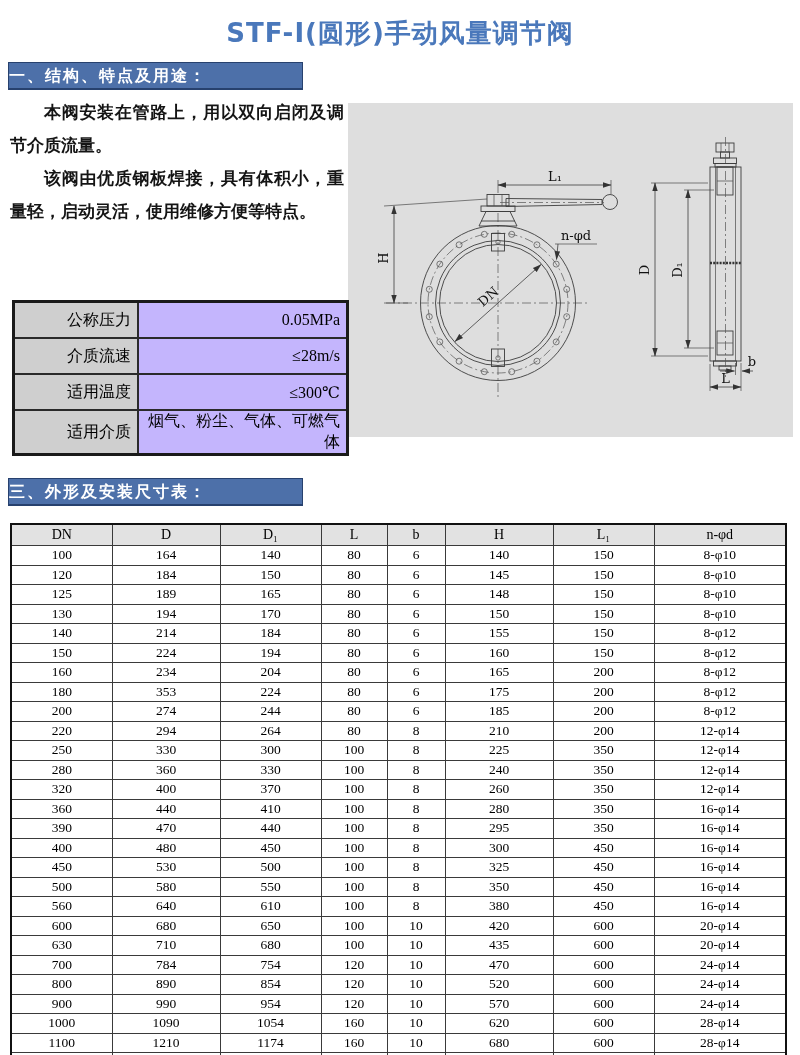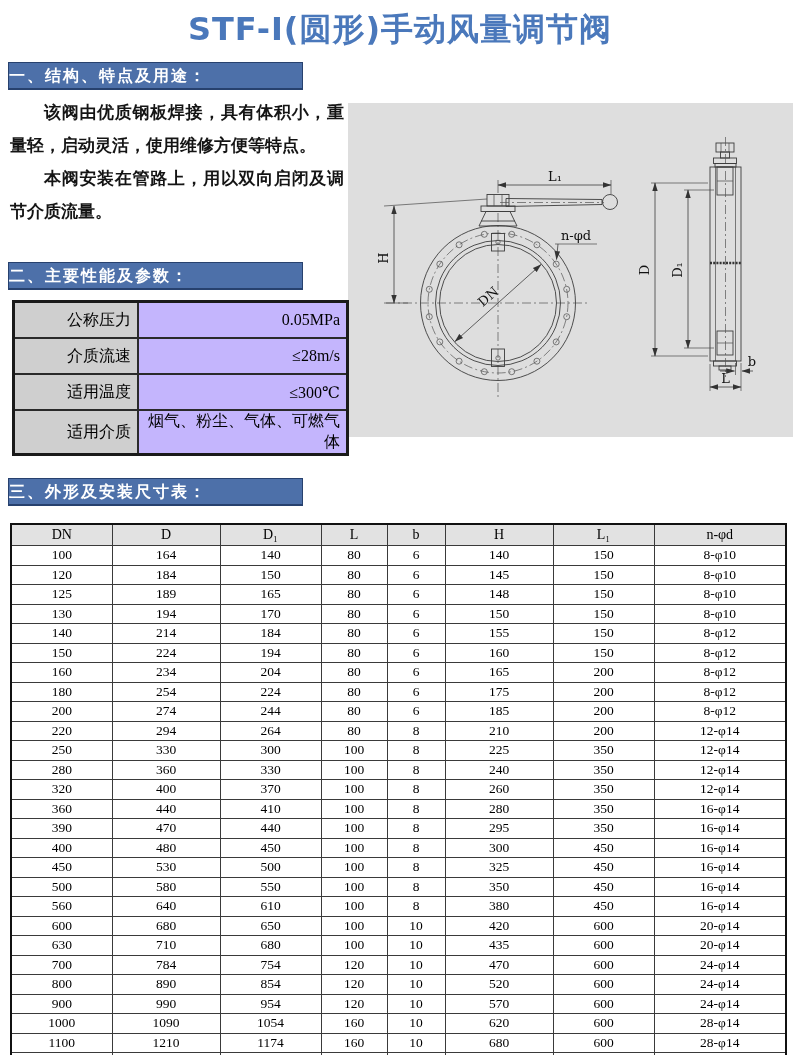--- a/index.html
+++ b/index.html
@@ -1,22 +1,22 @@
 <!DOCTYPE html>
 <html><head>
 <meta charset="utf-8">
 <style>
   html,body { margin:0; padding:0; background:#ffffff; }
   .page {
     position:relative; width:800px; height:1055px; background:#ffffff;
     font-family:"Liberation Sans","DejaVu Sans",sans-serif; overflow:hidden;
   }
   .doc-title {
-    position:absolute; top:8px; left:0; width:100%; text-align:center;
-    font-size:32px; font-weight:bold; color:#4a78bb; letter-spacing:1px;
+    position:absolute; top:16px; left:0; width:100%; text-align:center;
+    font-size:26px; font-weight:bold; color:#4a78bb; letter-spacing:1px;
     font-family:"DejaVu Sans","Liberation Sans",sans-serif;
   }
   .section-bar {
     position:absolute; left:8px; width:295px; height:28px; box-sizing:border-box;
     background:#4d70a9; border:1px solid #27416e; border-bottom-width:2px;
     color:#ffffff; font-weight:bold; font-size:16px; letter-spacing:2px;
     line-height:25px; 
   }
   .bar-1 { top:62px; }
   .bar-2 { top:262px; }
@@ -68,22 +68,22 @@
 </head>
 <body>
 
 <div class="page">
 
   <div class="doc-title">STF-Ⅰ(圆形)手动风量调节阀</div>
 
   <div class="section-bar bar-1">一、结构、特点及用途：</div>
 
   <div class="intro">
+    <p>本阀安装在管路上，用以双向启闭及调节介质流量。</p>
     <p>该阀由优质钢板焊接，具有体积小，重量轻，启动灵活，使用维修方便等特点。</p>
-    <p>本阀安装在管路上，用以双向启闭及调节介质流量。</p>
   </div>
 
   <div class="drawing-box">
     <svg width="445" height="334" viewBox="0 0 445 334">
       <defs>
         <marker id="arw" viewBox="0 0 10 8" markerWidth="9" markerHeight="7" refX="9.5" refY="4" orient="auto-start-reverse" markerUnits="userSpaceOnUse">
           <path d="M0,0.8 L10,4 L0,7.2 Z" fill="#333"></path>
         </marker>
       </defs>
 
@@ -208,21 +208,20 @@
         <g>
           <line class="thin" x1="362" y1="261" x2="362" y2="288"></line>
           <line class="thin" x1="393" y1="272" x2="393" y2="288"></line>
           <line class="dim" x1="362" y1="284" x2="393" y2="284" marker-start="url(#arw)" marker-end="url(#arw)"></line>
           <text class="lbl" x="377.5" y="280" text-anchor="middle">L</text>
         </g>
       </g>
     </svg>
   </div>
 
-  <div class="section-bar bar-2">二、主要性能及参数：</div>
 
   <table class="param-table">
     <tbody>
       <tr>
         <td class="p-label">公称压力</td>
         <td class="p-value">0.05MPa</td>
       </tr>
       <tr>
         <td class="p-label">介质流速</td>
         <td class="p-value">≤28m/s</td>
@@ -329,21 +328,21 @@
           <td>234</td>
           <td>204</td>
           <td>80</td>
           <td>6</td>
           <td>165</td>
           <td>200</td>
           <td>8-φ12</td>
         </tr>
         <tr>
           <td>180</td>
-          <td>254</td>
+          <td>353</td>
           <td>224</td>
           <td>80</td>
           <td>6</td>
           <td>175</td>
           <td>200</td>
           <td>8-φ12</td>
         </tr>
         <tr>
           <td>200</td>
           <td>274</td>

